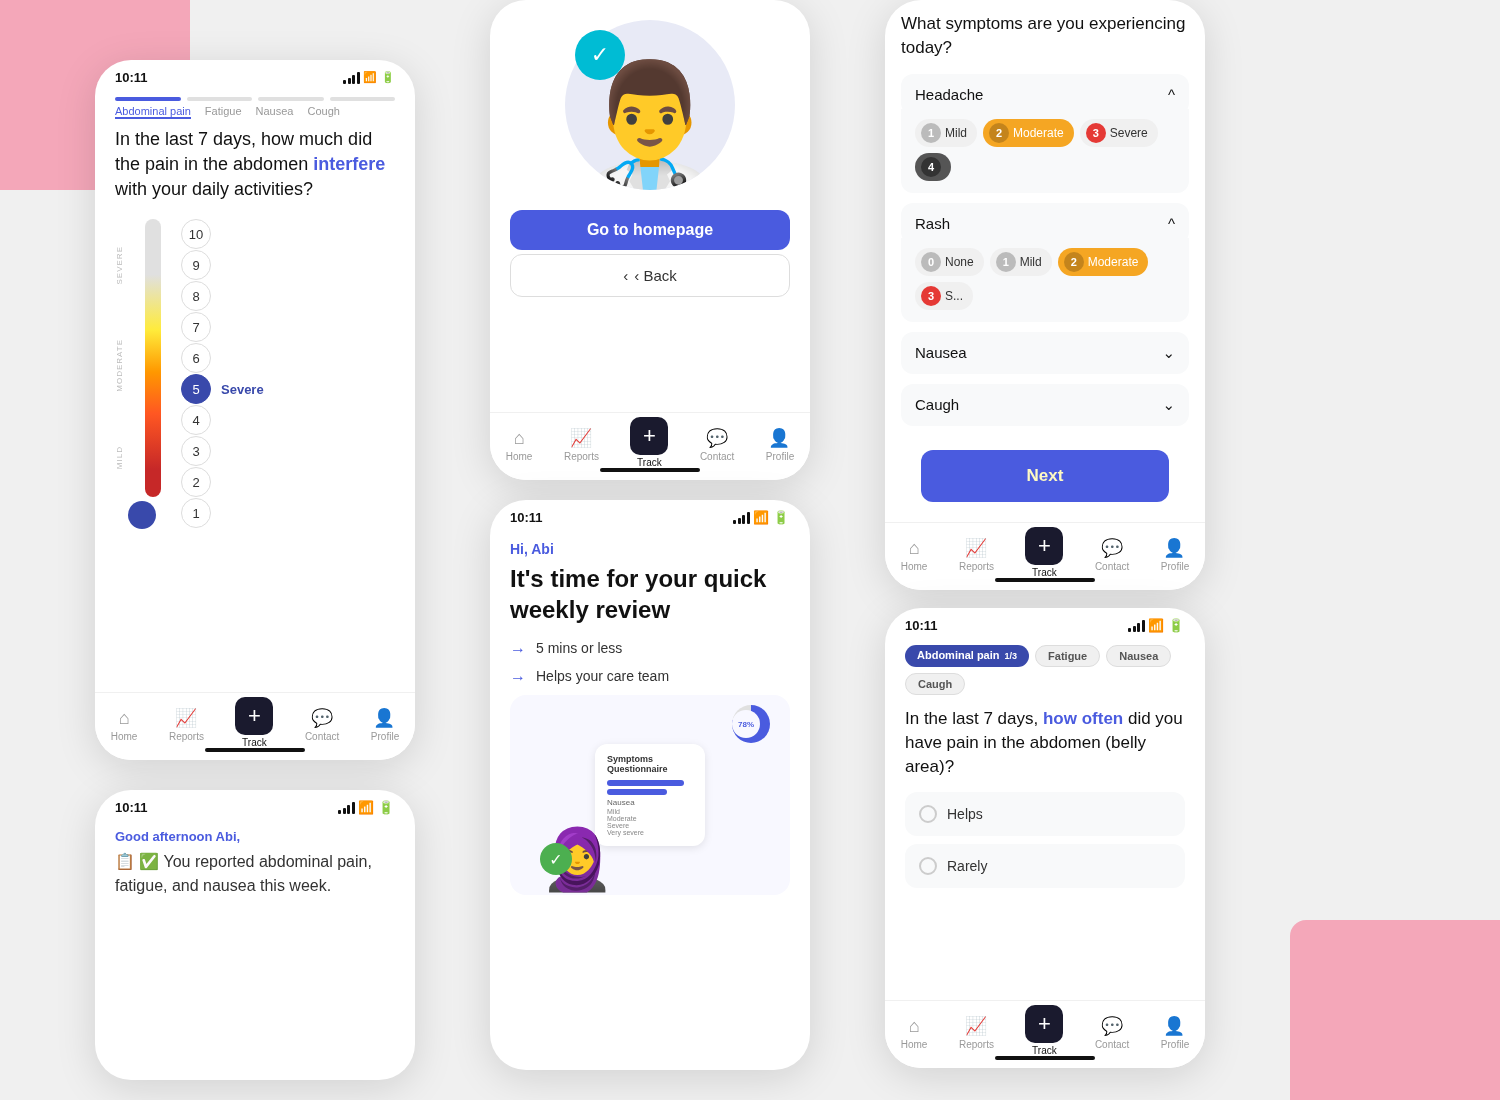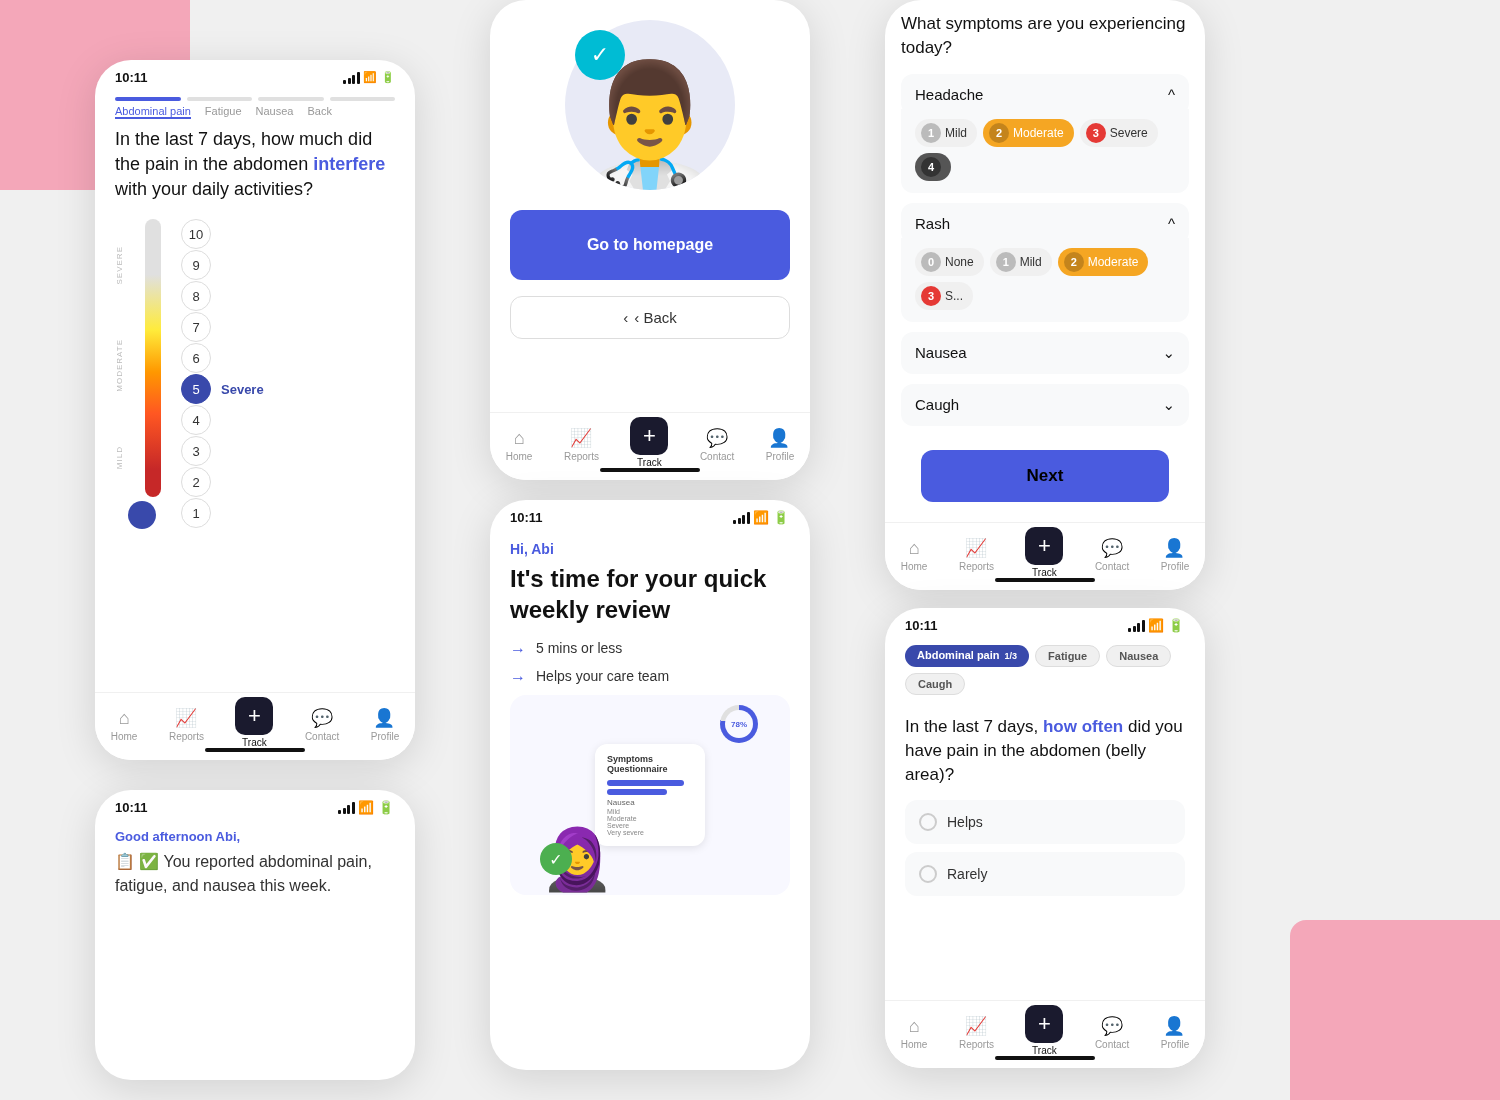--- a/index.html
+++ b/index.html
@@ -183,25 +183,25 @@
     .checkmark-bubble {
       position: absolute;
       top: 10px; left: 10px;
       width: 50px; height: 50px;
       background: #00bcd4;
       border-radius: 50%;
       display: flex; align-items: center; justify-content: center;
       color: #fff; font-size: 22px;
     }
     .btn-primary {
-      margin: 10px 20px 16px;
+      margin: 10px 20px 4px;
       background: #4a5bdf;
       color: #fff;
       border: none; border-radius: 12px;
-      padding: 26px 0;
+      padding: 11px 0;
       font-size: 16px; font-weight: 600;
       width: calc(100% - 40px);
       cursor: pointer;
     }
     .btn-secondary {
       margin: 0 20px 10px;
       background: #fff;
       color: #333;
       border: 1.5px solid #ddd; border-radius: 12px;
       padding: 12px 0;
@@ -241,25 +241,25 @@
       font-size: 10px;
       box-shadow: 0 2px 8px rgba(0,0,0,0.1);
       width: 110px;
     }
     .q-card-title { font-size: 9px; font-weight: 700; color: #333; margin-bottom: 6px; }
     .q-card-row { height: 6px; border-radius: 3px; background: #4a5bdf; margin-bottom: 3px; }
     .q-card-row.short { width: 70%; }
     .q-card-label { font-size: 8px; color: #666; margin: 3px 0 1px; }
     .q-card-items { font-size: 7px; color: #888; }
     .progress-circle {
-      position: absolute; top: 10px; right: 32px;
+      position: absolute; top: 10px; right: 20px;
       width: 38px; height: 38px;
       border-radius: 50%;
       background: conic-gradient(#4a5bdf 78%, #e0e0e0 0);
-      display: flex; align-items: center; justify-content: center;
+      display: flex; align-items: center; 
     }
     .progress-inner {
       width: 28px; height: 28px;
       background: #f8f8ff;
       border-radius: 50%;
       display: flex; align-items: center; justify-content: center;
       font-size: 8px; font-weight: 700; color: #4a5bdf;
     }
     .green-check {
       position: absolute; bottom: 20px; left: 30px;
@@ -318,36 +318,36 @@
     .chip-mild .chip-num { background: #bbb; }
     .chip-moderate-selected { background: #f5a623; color: #fff; }
     .chip-moderate-selected .chip-num { background: rgba(0,0,0,0.2); }
     .chip-severe { background: #f0f0f0; color: #333; }
     .chip-severe .chip-num { background: #e53935; }
     .chip-4 { background: #555; color: #fff; }
     .chip-4 .chip-num { background: #333; }
     .next-btn {
       margin: 14px 20px;
       background: #4a5bdf;
-      color: #000000;
+      color: #fef9c3;
       border: none; border-radius: 12px;
       padding: 16px 0;
       font-size: 17px; font-weight: 600;
       width: calc(100% - 40px);
       cursor: pointer;
     }
 
     
     #card5 {
       left: 885px; top: 608px;
       width: 320px;
       height: 460px;
     }
     .card5-content { padding: 8px 20px; }
-    .symptom-tag-row { display: flex; gap: 6px; flex-wrap: wrap; margin-bottom: 20px; }
+    .symptom-tag-row { display: flex; gap: 6px; flex-wrap: wrap; margin-bottom: 12px; }
     .symptom-tag {
       padding: 4px 12px;
       border-radius: 20px;
       font-size: 11px; font-weight: 600;
       cursor: pointer;
     }
     .tag-active { background: #3949ab; color: #fff; }
     .tag-inactive { background: #f0f0f0; color: #555; border: 1px solid #ddd; }
     .tag-count { font-size: 9px; margin-left: 2px; }
     .card5-question { font-size: 17px; color: #111; line-height: 1.4; margin-bottom: 14px; }
@@ -403,21 +403,21 @@
     <div class="dot-segment" style="background:#4a5bdf;height:4px;"></div>
     <div class="dot-segment" style="background:#e0e0e0;height:4px;"></div>
     <div class="dot-segment" style="background:#e0e0e0;height:4px;"></div>
     <div class="dot-segment" style="background:#e0e0e0;height:4px;"></div>
   </div>
 
   <div class="symptom-tabs">
     <span class="symptom-tab active">Abdominal pain</span>
     <span class="symptom-tab">Fatigue</span>
     <span class="symptom-tab">Nausea</span>
-    <span class="symptom-tab">Back</span>
+    <span class="symptom-tab">Cough</span>
   </div>
 
   <div class="card1-content">
     <div class="card1-question">
       In the last 7 days, how much did the pain in the abdomen <span class="highlight">interfere</span> with your daily activities?
     </div>
 
     <div class="pain-scale-container">
 
       <div style="display:flex;flex-direction:column;align-items:center;width:54px;gap:0;">

